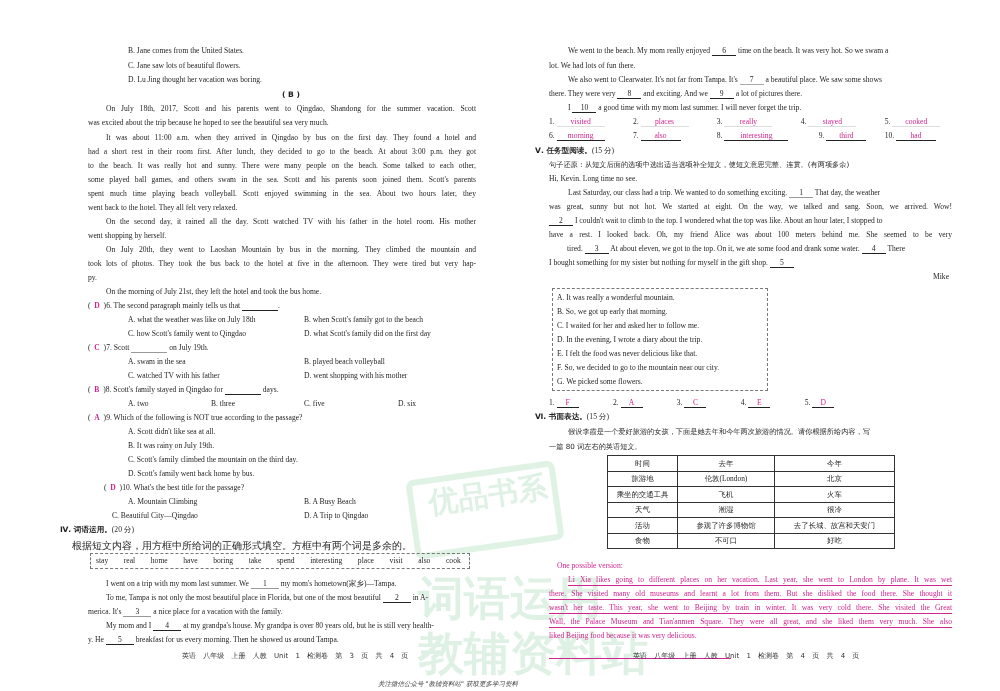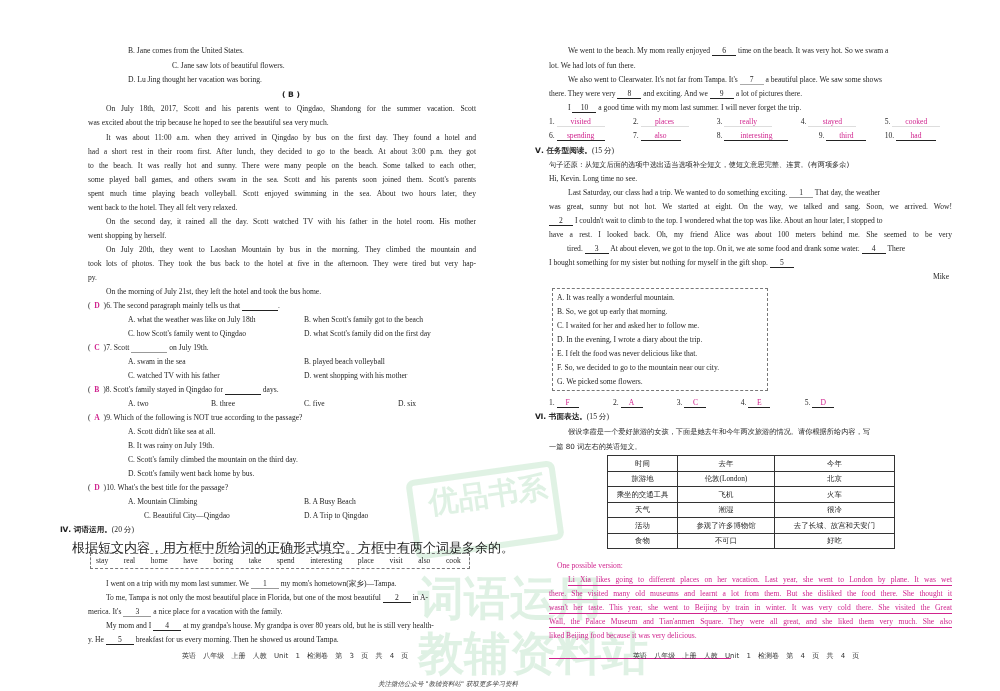--- a/index.html
+++ b/index.html
@@ -24,21 +24,21 @@
 
 <div class="watermark" style="left:410px; top:470px; width:150px; height:80px; border:6px solid #9fd6ac; border-radius:8px; transform:rotate(-8deg);"></div>
 <div class="watermark" style="left:428px; top:480px; font-size:30px; transform:rotate(-8deg);">优品书系</div>
 <div class="watermark" style="left:455px; top:525px; font-size:8px; color:#fff; opacity:0.9;">YOU PIN SHU XI</div>
 <div class="watermark" style="left:418px; top:575px; font-size:46px;">词语运用</div>
 <div class="watermark" style="left:418px; top:630px; font-size:46px;">教辅资料站</div>
 
 <div class="page" style="left:0; width:500px; height:691px;">
 
   <div class="line" style="left:128px; top:47px;">B. Jane comes from the United States.</div>
-  <div class="line" style="left:128px; top:62px;margin-left:44px;">C. Jane saw lots of beautiful flowers.</div>
+  <div class="line" style="left:128px; top:62px;">C. Jane saw lots of beautiful flowers.</div>
   <div class="line" style="left:128px; top:76px;">D. Lu Jing thought her vacation was boring.</div>
   <div class="line bold" style="left:282px; top:91px;">( B )</div>
 
   <div>
     <div class="line just" style="left:106px; top:105px; width:370px;">On July 18th, 2017, Scott and his parents went to Qingdao, Shandong for the summer vacation. Scott</div>
     <div class="line" style="left:88px; top:119px;">was excited about the trip because he hoped to see the beautiful sea very much.</div>
     <div class="line just" style="left:106px; top:134px; width:370px;">It was about 11:00 a.m. when they arrived in Qingdao by bus on the first day. They found a hotel and</div>
     <div class="line just" style="left:88px; top:148px; width:388px;">had a short rest in their room first. After lunch, they decided to go to the beach. At about 3:00 p.m. they got</div>
     <div class="line just" style="left:88px; top:162px; width:388px;">to the beach. It was really hot and sunny. There were many people on the beach. Some talked to each other,</div>
     <div class="line just" style="left:88px; top:176px; width:388px;">some played ball games, and others swam in the sea. Scott and his parents soon joined them. Scott's parents</div>
@@ -86,33 +86,33 @@
 
   <div class="line" style="left:88px; top:414px;">
     (&nbsp;&nbsp;<span class="ans">A</span>&nbsp;&nbsp;<span>)9.</span>
     <span>Which of the following is NOT true according to the passage?</span>
   </div>
   <div class="line" style="left:128px; top:428px;">A. Scott didn't like sea at all.</div>
   <div class="line" style="left:128px; top:442px;">B. It was rainy on July 19th.</div>
   <div class="line" style="left:128px; top:456px;">C. Scott's family climbed the mountain on the third day.</div>
   <div class="line" style="left:128px; top:470px;">D. Scott's family went back home by bus.</div>
 
-  <div class="line" style="left:88px; top:484px;">
+  <div class="line" style="left:104px; top:484px;">
     (&nbsp;&nbsp;<span class="ans">D</span>&nbsp;&nbsp;<span>)10.</span>
     <span>What's the best title for the passage?</span>
   </div>
   <div class="line" style="left:128px; top:498px;">A. Mountain Climbing</div>
   <div class="line" style="left:304px; top:498px;">B. A Busy Beach</div>
-  <div class="line" style="left:144px; top:512px;">C. Beautiful City—Qingdao</div>
+  <div class="line" style="left:112px; top:512px;">C. Beautiful City—Qingdao</div>
   <div class="line" style="left:304px; top:512px;">D. A Trip to Qingdao</div>
 
   <div class="line" style="left:60px; top:526px;">
     <span class="bold">Ⅳ. 词语运用。</span><span>(20 分)</span>
   </div>
-  <div class="line" style="left:72px; top:541px; font-family:'DejaVu Sans',sans-serif; font-size:13px;">根据短文内容，用方框中所给词的正确形式填空。方框中有两个词是多余的。</div>
+  <div class="line" style="left:72px; top:541px; font-family:'DejaVu Sans',sans-serif; font-size:10px;">根据短文内容，用方框中所给词的正确形式填空。方框中有两个词是多余的。</div>
   <div class="dashbox" style="left:90px; top:553px; width:380px; height:16px;"></div>
   <div class="line" style="left:96px; top:557px; word-spacing:2px;">
     <span>stay</span>&nbsp;&nbsp;&nbsp;
     <span>real</span>&nbsp;&nbsp;&nbsp;
     <span>home</span>&nbsp;&nbsp;&nbsp;
     <span>have</span>&nbsp;&nbsp;&nbsp;
     <span>boring</span>&nbsp;&nbsp;&nbsp;
     <span>take</span>&nbsp;&nbsp;&nbsp;
     <span>spend</span>&nbsp;&nbsp;&nbsp;
     <span>interesting</span>&nbsp;&nbsp;&nbsp;
@@ -178,21 +178,21 @@
   </div>
 
   <div class="line" style="left:49px; top:118px;">
     <span style="display:inline-block; width:82px;"><span>1.</span> <span class="pink blank" style="width:48px; border-color:#ddd;">visited</span></span>
     <span style="display:inline-block; width:82px;"><span>2.</span> <span class="pink blank" style="width:48px; border-color:#ddd;">places</span></span>
     <span style="display:inline-block; width:82px;"><span>3.</span> <span class="pink blank" style="width:48px; border-color:#ddd;">really</span></span>
     <span style="display:inline-block; width:82px;"><span>4.</span> <span class="pink blank" style="width:48px; border-color:#ddd;">stayed</span></span>
     <span style="display:inline-block; width:82px;"><span>5.</span> <span class="pink blank" style="width:48px; border-color:#ddd;">cooked</span></span>
   </div>
   <div class="line" style="left:49px; top:132px;">
-    <span style="display:inline-block; width:82px;"><span>6.</span> <span class="pink blank" style="width:48px;">spending</span></span>
+    <span style="display:inline-block; width:82px;"><span>6.</span> <span class="pink blank" style="width:48px;">morning</span></span>
     <span style="display:inline-block; width:82px;"><span>7.</span> <span class="pink blank" style="width:40px;">also</span></span>
     <span style="display:inline-block; width:100px;"><span>8.</span> <span class="pink blank" style="width:64px;">interesting</span></span>
     <span style="display:inline-block; width:64px;"><span>9.</span> <span class="pink blank" style="width:40px;">third</span></span>
     <span style="display:inline-block; width:70px;"><span>10.</span> <span class="pink blank" style="width:40px;">had</span></span>
   </div>
 
   <div class="line" style="left:35px; top:147px;">
     <span class="bold">Ⅴ. 任务型阅读。</span><span>(15 分)</span>
   </div>
   <div class="line" style="left:49px; top:161px; font-family:'DejaVu Sans',sans-serif; font-size:7.2px;">句子还原：从短文后面的选项中选出适当选项补全短文，使短文意思完整、连贯。(有两项多余)</div>

